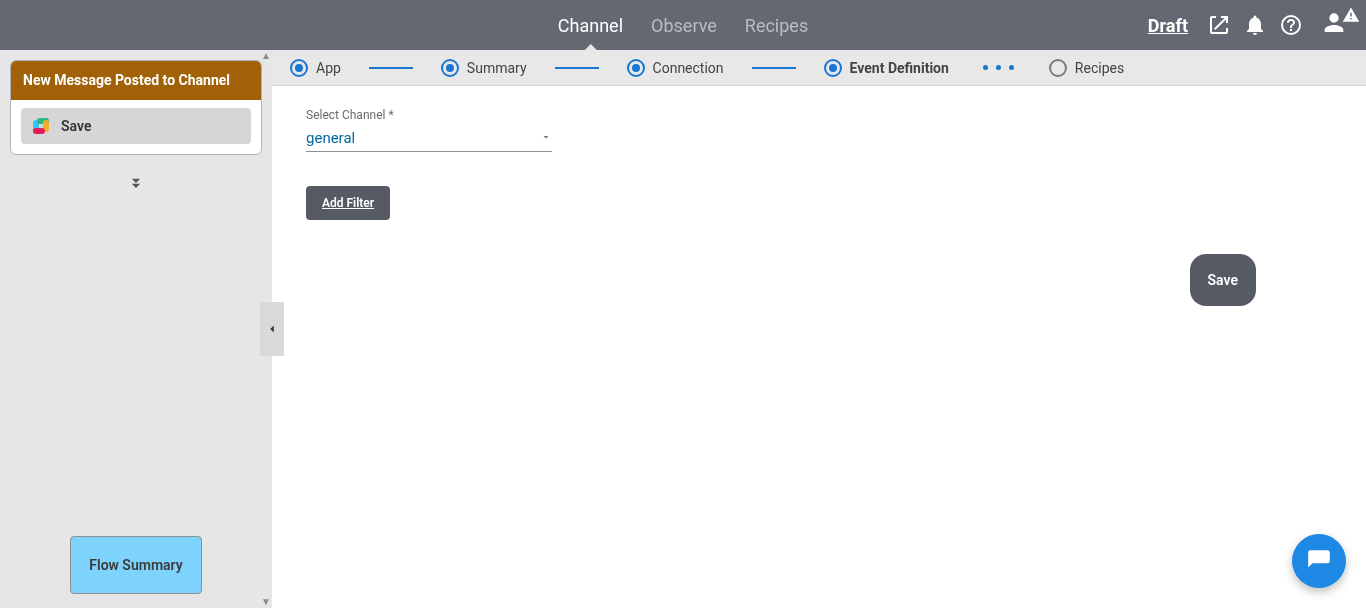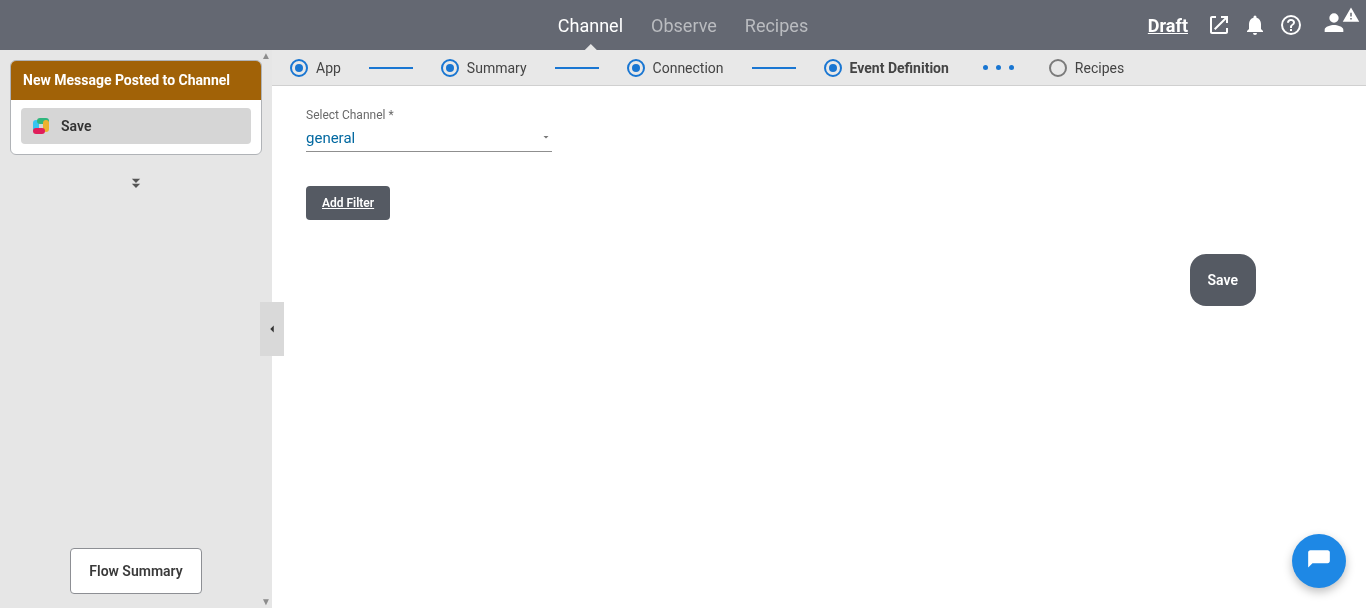--- a/index.html
+++ b/index.html
@@ -61,23 +61,23 @@
   .slack-logo .b1 { width:6px; height:12px; background:#36c5f0; border-radius:3px; top:6px; left:4px; transform:rotate(0deg);}
   .slack-logo .b2 { width:12px; height:6px; background:#2eb67d; border-radius:3px; top:4px; left:8px;}
   .slack-logo .b3 { width:6px; height:12px; background:#ecb22e; border-radius:3px; top:6px; left:14px;}
   .slack-logo .b4 { width:12px; height:6px; background:#e01e5a; border-radius:3px; top:14px; left:4px;}
   .app-chip-label { font-size:14px; font-weight:600; color:#333;}
   .expand-chevron { margin:18px auto 0 auto; width:26px; height:20px; display:flex; align-items:center; justify-content:center; cursor:pointer;}
   .expand-chevron svg { width:22px; height:20px; fill:#555;}
   .flow-summary-btn {
     margin:auto auto 14px auto;
     border:1px solid #8d8f94;
-    background:#ffffff;
+    background:#7dd3fc;
     border-radius:4px;
-    padding:14px 18px;
+    padding:20px 18px;
     font-size:14px; font-weight:600; color:#3a3a3a;
     cursor:pointer;
   }
   
   .collapse-handle {
     position:absolute; left:260px; top:50%; transform:translateY(-50%);
     width:24px; height:54px; background:#d9d9d9;
     display:flex; align-items:center; justify-content:center; cursor:pointer;
     z-index:5;
   }

